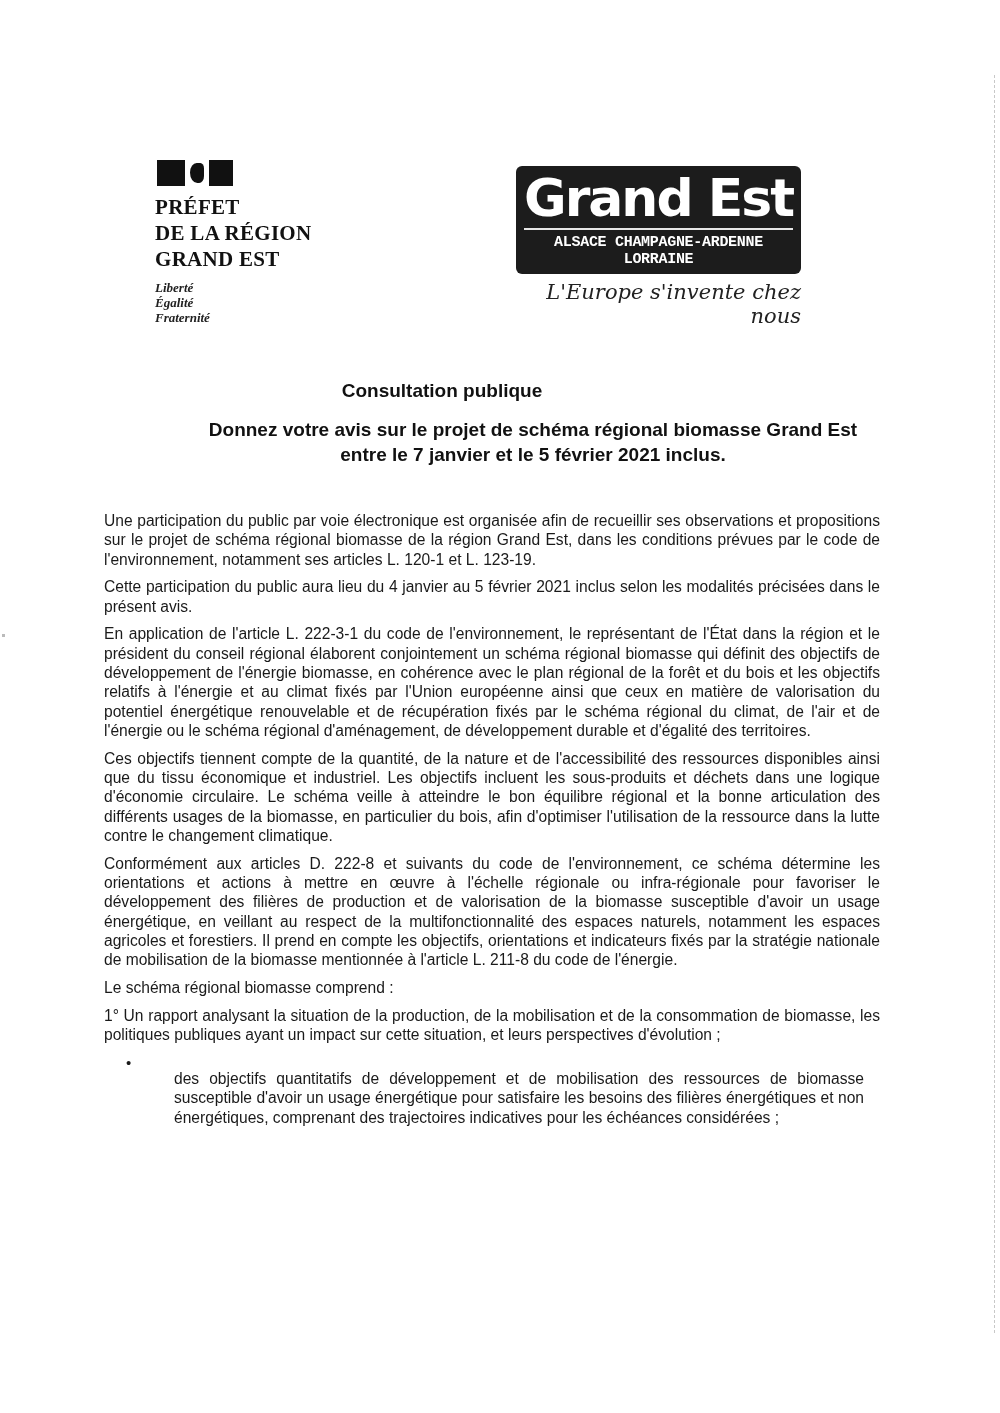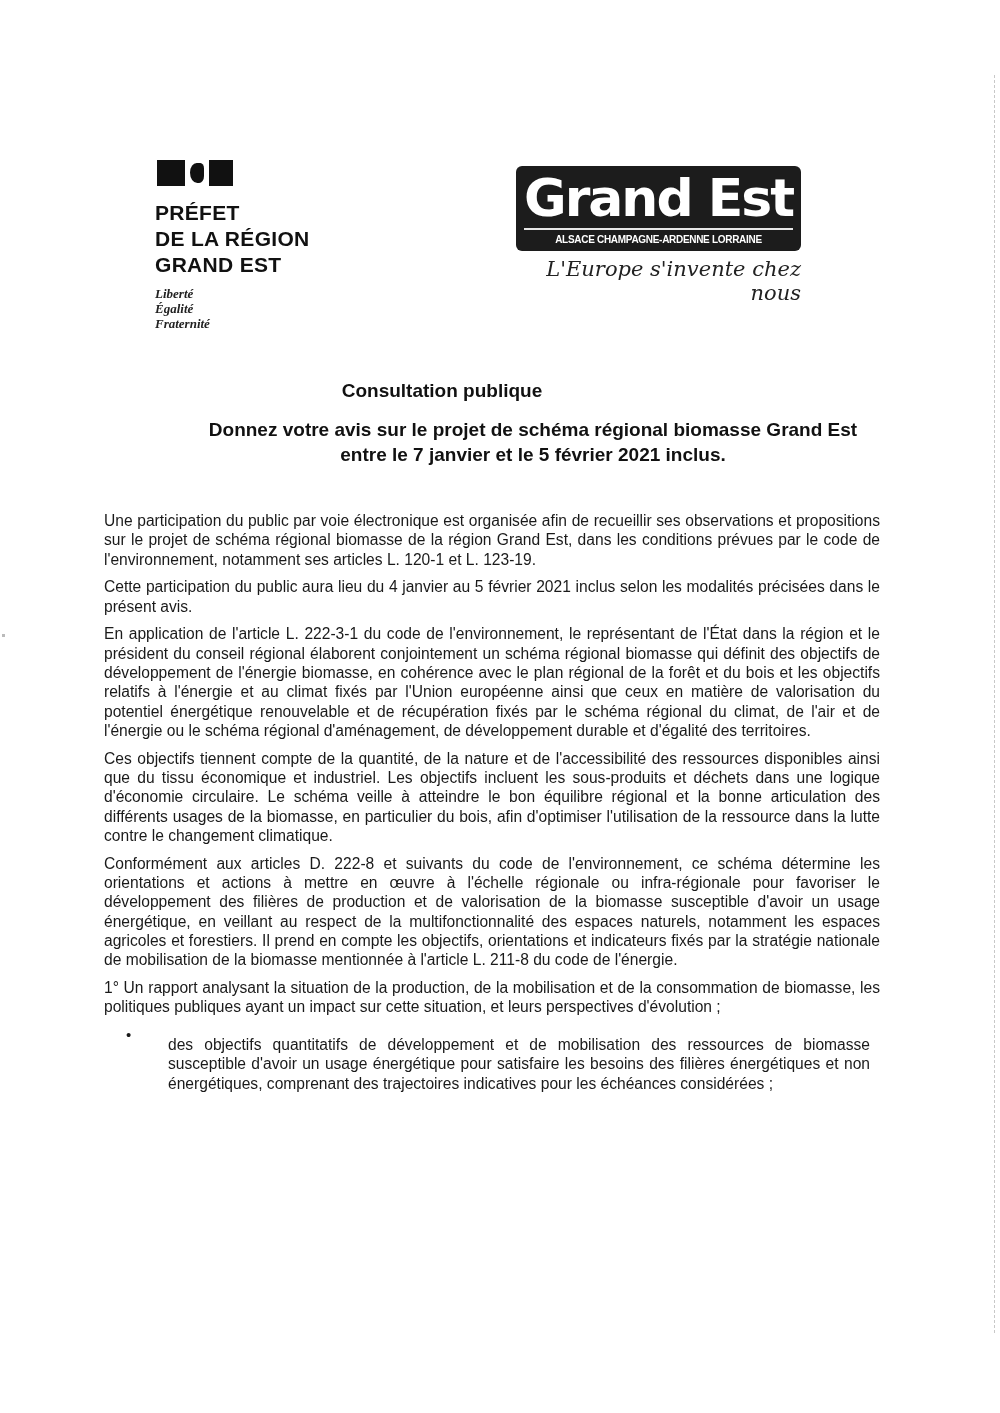--- a/index.html
+++ b/index.html
@@ -10,49 +10,49 @@
   .speck { position:absolute; left:2px; top:634px; width:3px; height:3px; background:#bbb; }
 
   
   .prefet { position:absolute; left:155px; top:160px; }
   .marianne { width:76px; height:26px; display:flex; gap:3px; margin-left:2px; }
   .marianne .blk { width:28px; height:26px; background:#111; }
   .marianne .head { width:18px; height:26px; position:relative; }
   .marianne .head::before { content:""; position:absolute; left:2px; top:3px; width:14px; height:20px;
        background:#111; border-radius:55% 30% 40% 60%; }
   .marianne .blk2 { width:24px; height:26px; background:#111; }
-  .prefet-title { margin-top:14px; font-family:Liberation Sans, sans-serif; font-weight:bold;
+  .prefet-title { margin-top:8px; font-family:Liberation Serif, serif; font-weight:bold;
        font-size:21px; line-height:26px; letter-spacing:0.3px; color:#111; }
   .devise { margin-top:8px; font-family:"Liberation Serif", serif; font-style:italic;
        font-weight:bold; font-size:13px; line-height:15px; color:#222; }
 
   
   .ge { position:absolute; left:516px; top:166px; width:285px; }
   .ge-box { background:#1c1c1c; border-radius:6px; padding:4px 6px 6px 6px; text-align:center; }
   .ge-name { color:#fff; font-family:"DejaVu Sans", sans-serif; font-weight:bold; font-size:52px;
        line-height:56px; letter-spacing:-2px; }
   .ge-rule { height:2px; background:#e6e6e6; margin:2px 2px 4px 2px; }
-  .ge-sub { color:#fff; font-family:Liberation Sans, sans-serif; font-weight:bold; font-size:10px;
+  .ge-sub { color:#fff; font-family:Liberation Mono, monospace; font-weight:bold; font-size:15px;
        letter-spacing:-0.3px; }
   .ge-tag { margin-top:6px; text-align:right; font-family:"DejaVu Serif", serif; font-style:italic;
        font-size:21px; color:#222; }
 
   
   .h1 { position:absolute; left:0; width:884px; top:380px; text-align:center;
         font-weight:bold; font-size:19px; color:#111; }
   .h2 { position:absolute; left:16px; width:1000px; top:417px; text-align:center;
         font-weight:bold; font-size:19px; line-height:25px; color:#111;padding-left:17px; }
 
   
   .body { position:absolute; left:104px; top:511px; width:776px; font-size:15.6px; line-height:19.3px;
           color:#1a1a1a; }
   .body p { margin:0 0 8.5px 0; text-align:justify; }
   .bullet { display:flex; margin-left:22px; }
   .bullet .dot { width:32px; flex:0 0 32px; font-size:15px; }
-  .bullet p { margin:10px; text-align:justify; }
+  .bullet p { margin:16px; text-align:justify; }
 </style>
 </head>
 <body>
 
 <div class="scanline"></div>
 <div class="speck"></div>
 
 <div class="prefet">
   <div class="marianne">
     <div class="blk"></div>
@@ -85,18 +85,19 @@
   <div>Donnez votre avis sur le projet de schéma régional biomasse Grand Est</div>
   <div>entre le 7 janvier et le 5 février 2021 inclus.</div>
 </div>
 
 <div class="body">
   <p>Une participation du public par voie électronique est organisée afin de recueillir ses observations et propositions sur le projet de schéma régional biomasse de la région Grand Est, dans les conditions prévues par le code de l'environnement, notamment ses articles L. 120-1 et L. 123-19.</p>
   <p>Cette participation du public aura lieu du 4 janvier au 5 février 2021 inclus selon les modalités précisées dans le présent avis.</p>
   <p>En application de l'article L. 222-3-1 du code de l'environnement, le représentant de l'État dans la région et le président du conseil régional élaborent conjointement un schéma régional biomasse qui définit des objectifs de développement de l'énergie biomasse, en cohérence avec le plan régional de la forêt et du bois et les objectifs relatifs à l'énergie et au climat fixés par l'Union européenne ainsi que ceux en matière de valorisation du potentiel énergétique renouvelable et de récupération fixés par le schéma régional du climat, de l'air et de l'énergie ou le schéma régional d'aménagement, de développement durable et d'égalité des territoires.</p>
   <p>Ces objectifs tiennent compte de la quantité, de la nature et de l'accessibilité des ressources disponibles ainsi que du tissu économique et industriel. Les objectifs incluent les sous-produits et déchets dans une logique d'économie circulaire. Le schéma veille à atteindre le bon équilibre régional et la bonne articulation des différents usages de la biomasse, en particulier du bois, afin d'optimiser l'utilisation de la ressource dans la lutte contre le changement climatique.</p>
   <p>Conformément aux articles D. 222-8 et suivants du code de l'environnement, ce schéma détermine les orientations et actions à mettre en œuvre à l'échelle régionale ou infra-régionale pour favoriser le développement des filières de production et de valorisation de la biomasse susceptible d'avoir un usage énergétique, en veillant au respect de la multifonctionnalité des espaces naturels, notamment les espaces agricoles et forestiers. Il prend en compte les objectifs, orientations et indicateurs fixés par la stratégie nationale de mobilisation de la biomasse mentionnée à l'article L. 211-8 du code de l'énergie.</p>
+  <p>Le schéma régional biomasse comprend :</p>
   <p>1° Un rapport analysant la situation de la production, de la mobilisation et de la consommation de biomasse, les politiques publiques ayant un impact sur cette situation, et leurs perspectives d'évolution ;</p>
   <div class="bullet">
     <span class="dot">•</span>
     <p>des objectifs quantitatifs de développement et de mobilisation des ressources de biomasse susceptible d'avoir un usage énergétique pour satisfaire les besoins des filières énergétiques et non énergétiques, comprenant des trajectoires indicatives pour les échéances considérées ;</p>
   </div>
 </div>
 
 </body></html>

